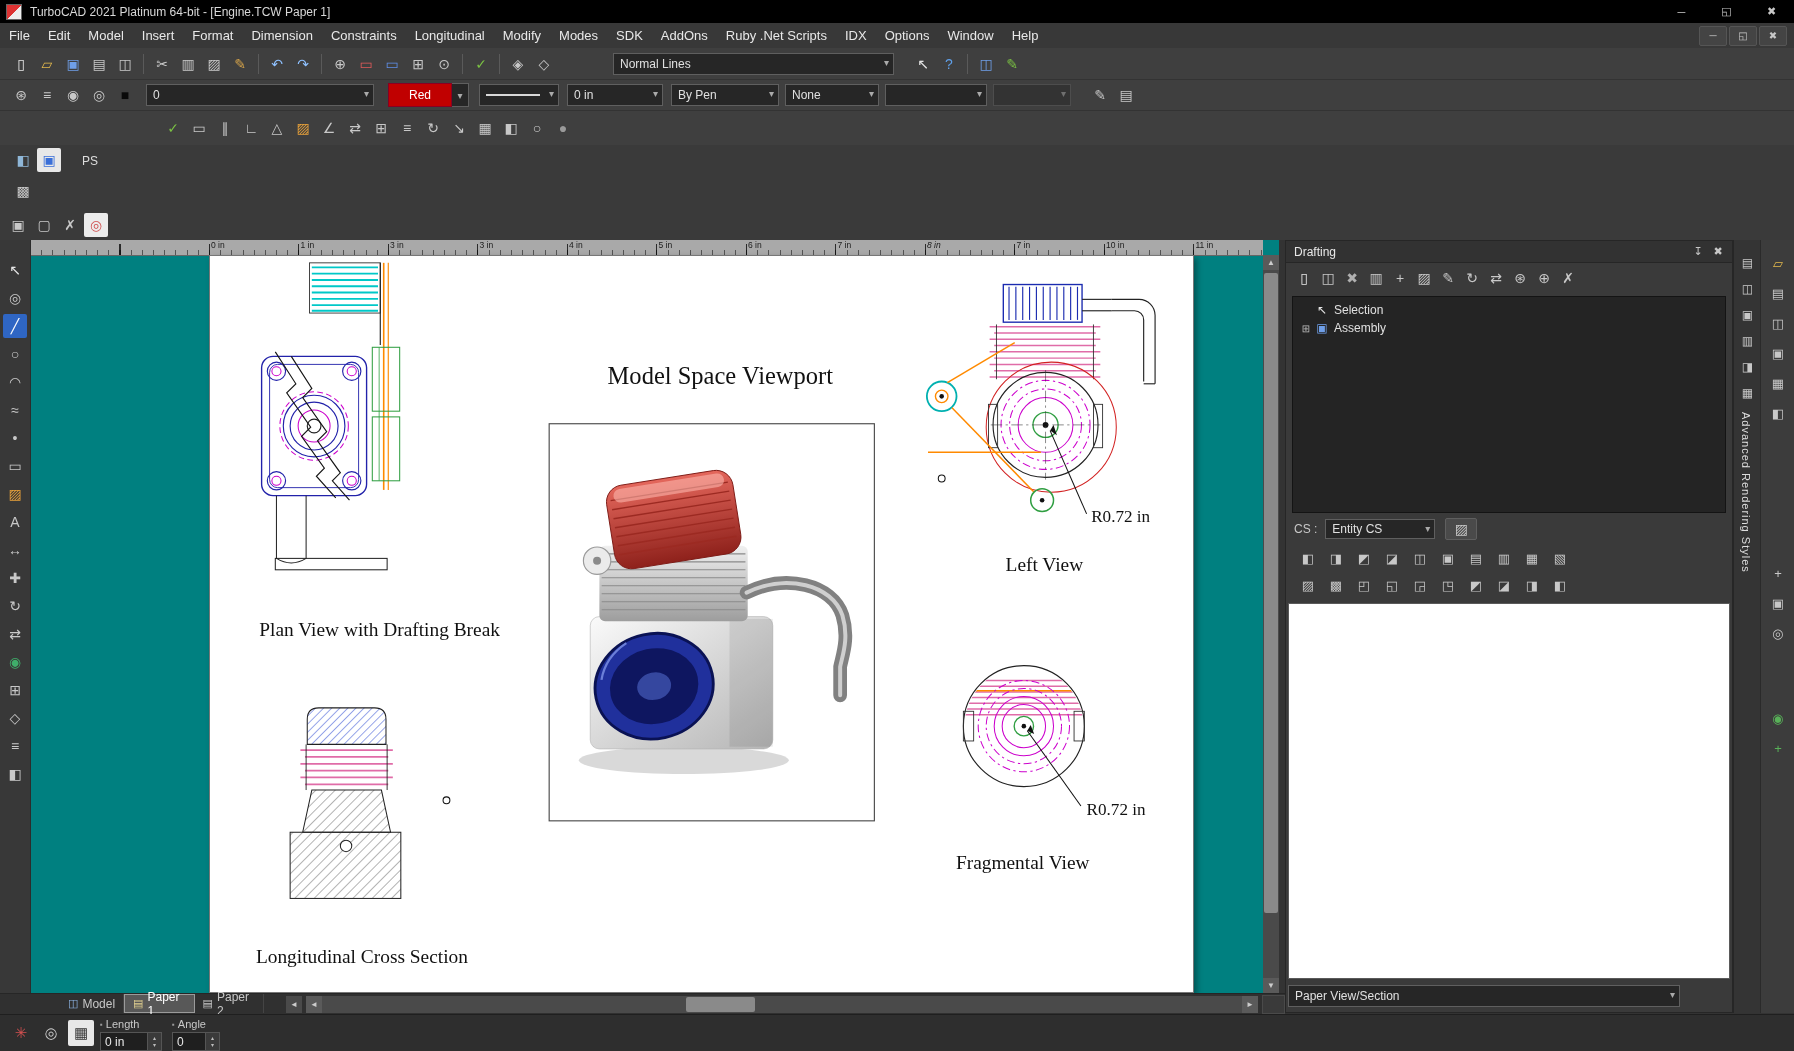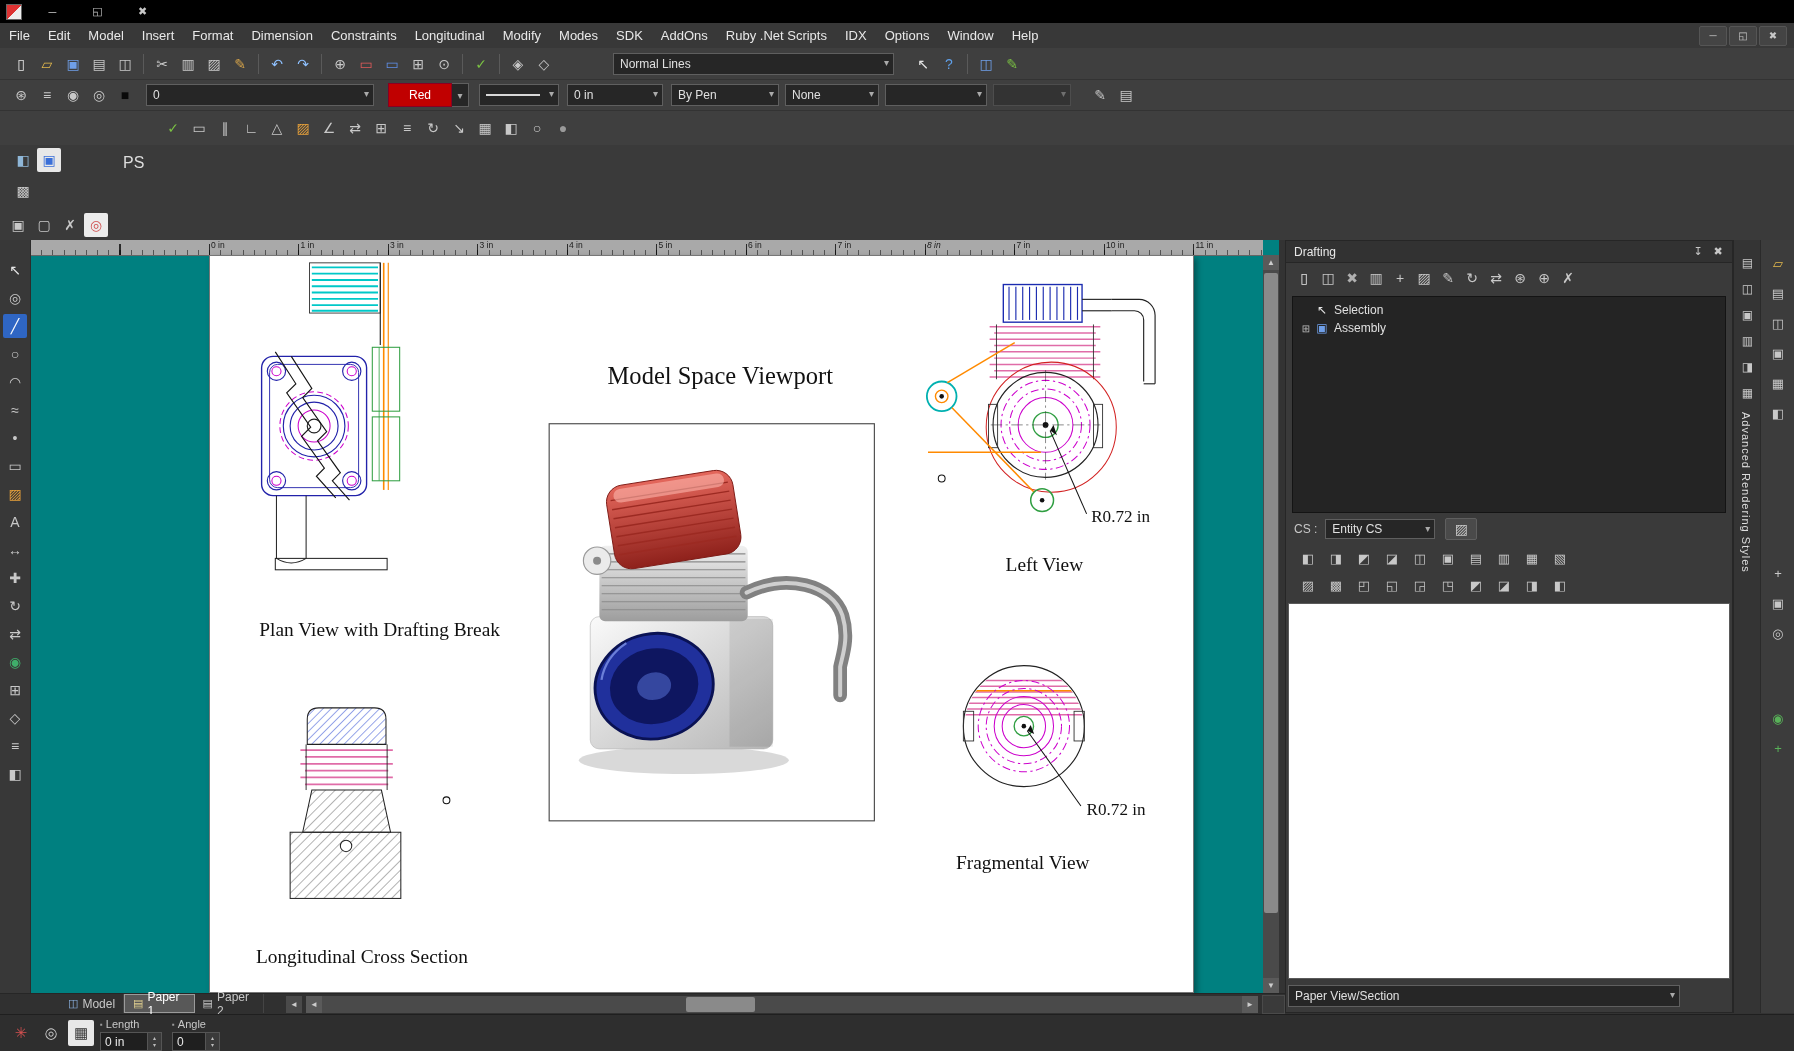--- a/index.html
+++ b/index.html
@@ -54,21 +54,21 @@
   #extracombo{width:102px;margin-left:6px;box-sizing:border-box;}
   #disabledcombo{width:78px;margin-left:6px;box-sizing:border-box;}
   #tb2 .iconrow:last-child{margin-left:16px;}
   #tb3{position:absolute;left:0;top:111px;width:1794px;height:34px;background:#3f3f3f;
        display:flex;align-items:center;border-bottom:1px solid #333;}
   #tb3 .iconrow{margin-left:160px;}
 
   
   #midband{position:absolute;left:0;top:145px;width:1794px;height:95px;background:#3a3a3a;}
   #mbrow1{position:absolute;left:10px;top:3px;}
-  #pslabel{position:absolute;left:82px;top:9px;font-size:16px;color:#ddd;margin-left:41px;}
+  #pslabel{position:absolute;left:82px;top:9px;font-size:12px;color:#ddd;}
   #mbrow2{position:absolute;left:10px;top:34px;}
   #mbrow3{position:absolute;left:5px;top:68px;}
 
   
   #leftbar{position:absolute;left:0;top:240px;width:31px;height:753px;background:#383838;
            display:flex;flex-direction:column;align-items:center;padding-top:14px;box-sizing:border-box;
            border-right:1px solid #2c2c2c;}
   #leftbar .icon{margin:4px 0 0 0;}
 
   
@@ -168,20 +168,21 @@
            color:#222;font-size:12px;line-height:15px;padding:2px 6px;z-index:60;box-sizing:border-box;
            box-shadow:2px 2px 4px rgba(0,0,0,.4);}
 </style>
 </head>
 <body>
 
 <div id="app">
 
   <div id="titlebar">
     <span id="appicon"></span>
+    <span id="title">TurboCAD 2021 Platinum 64-bit - [Engine.TCW Paper 1]</span>
     <div id="wincontrols">
         <span class="icon">─</span>
         <span class="icon">◱</span>
         <span class="icon">✖</span>
       </div>
   </div>
 
   <div id="menubar">
     <div id="menus">
         <span class="menu-item">File</span>

